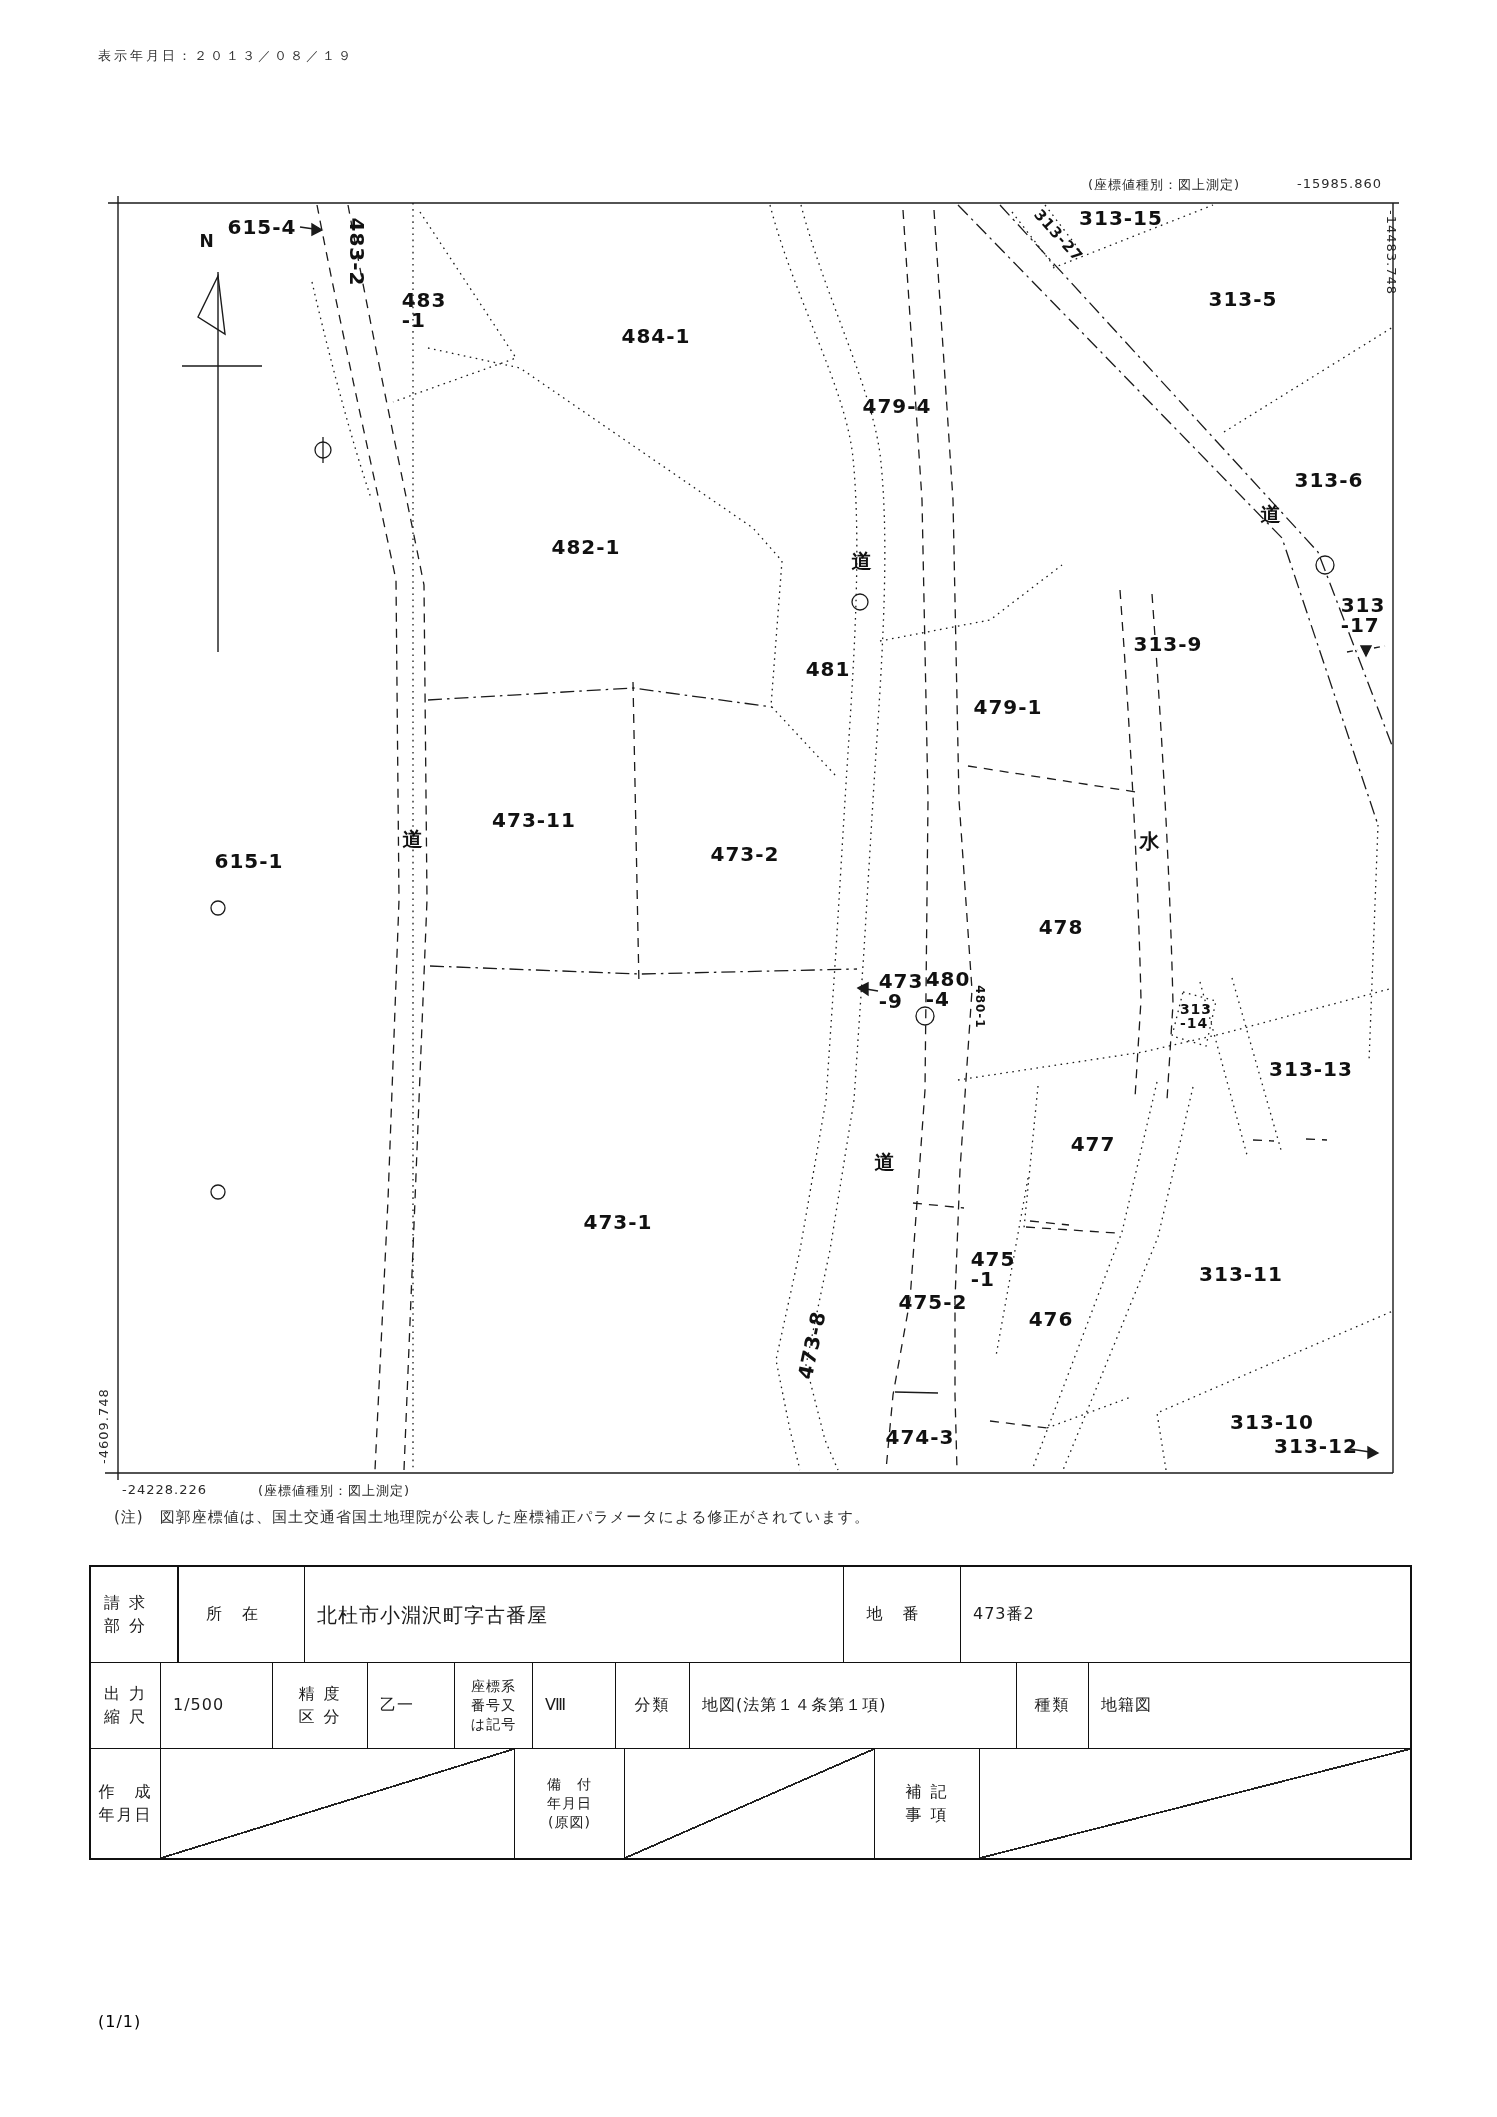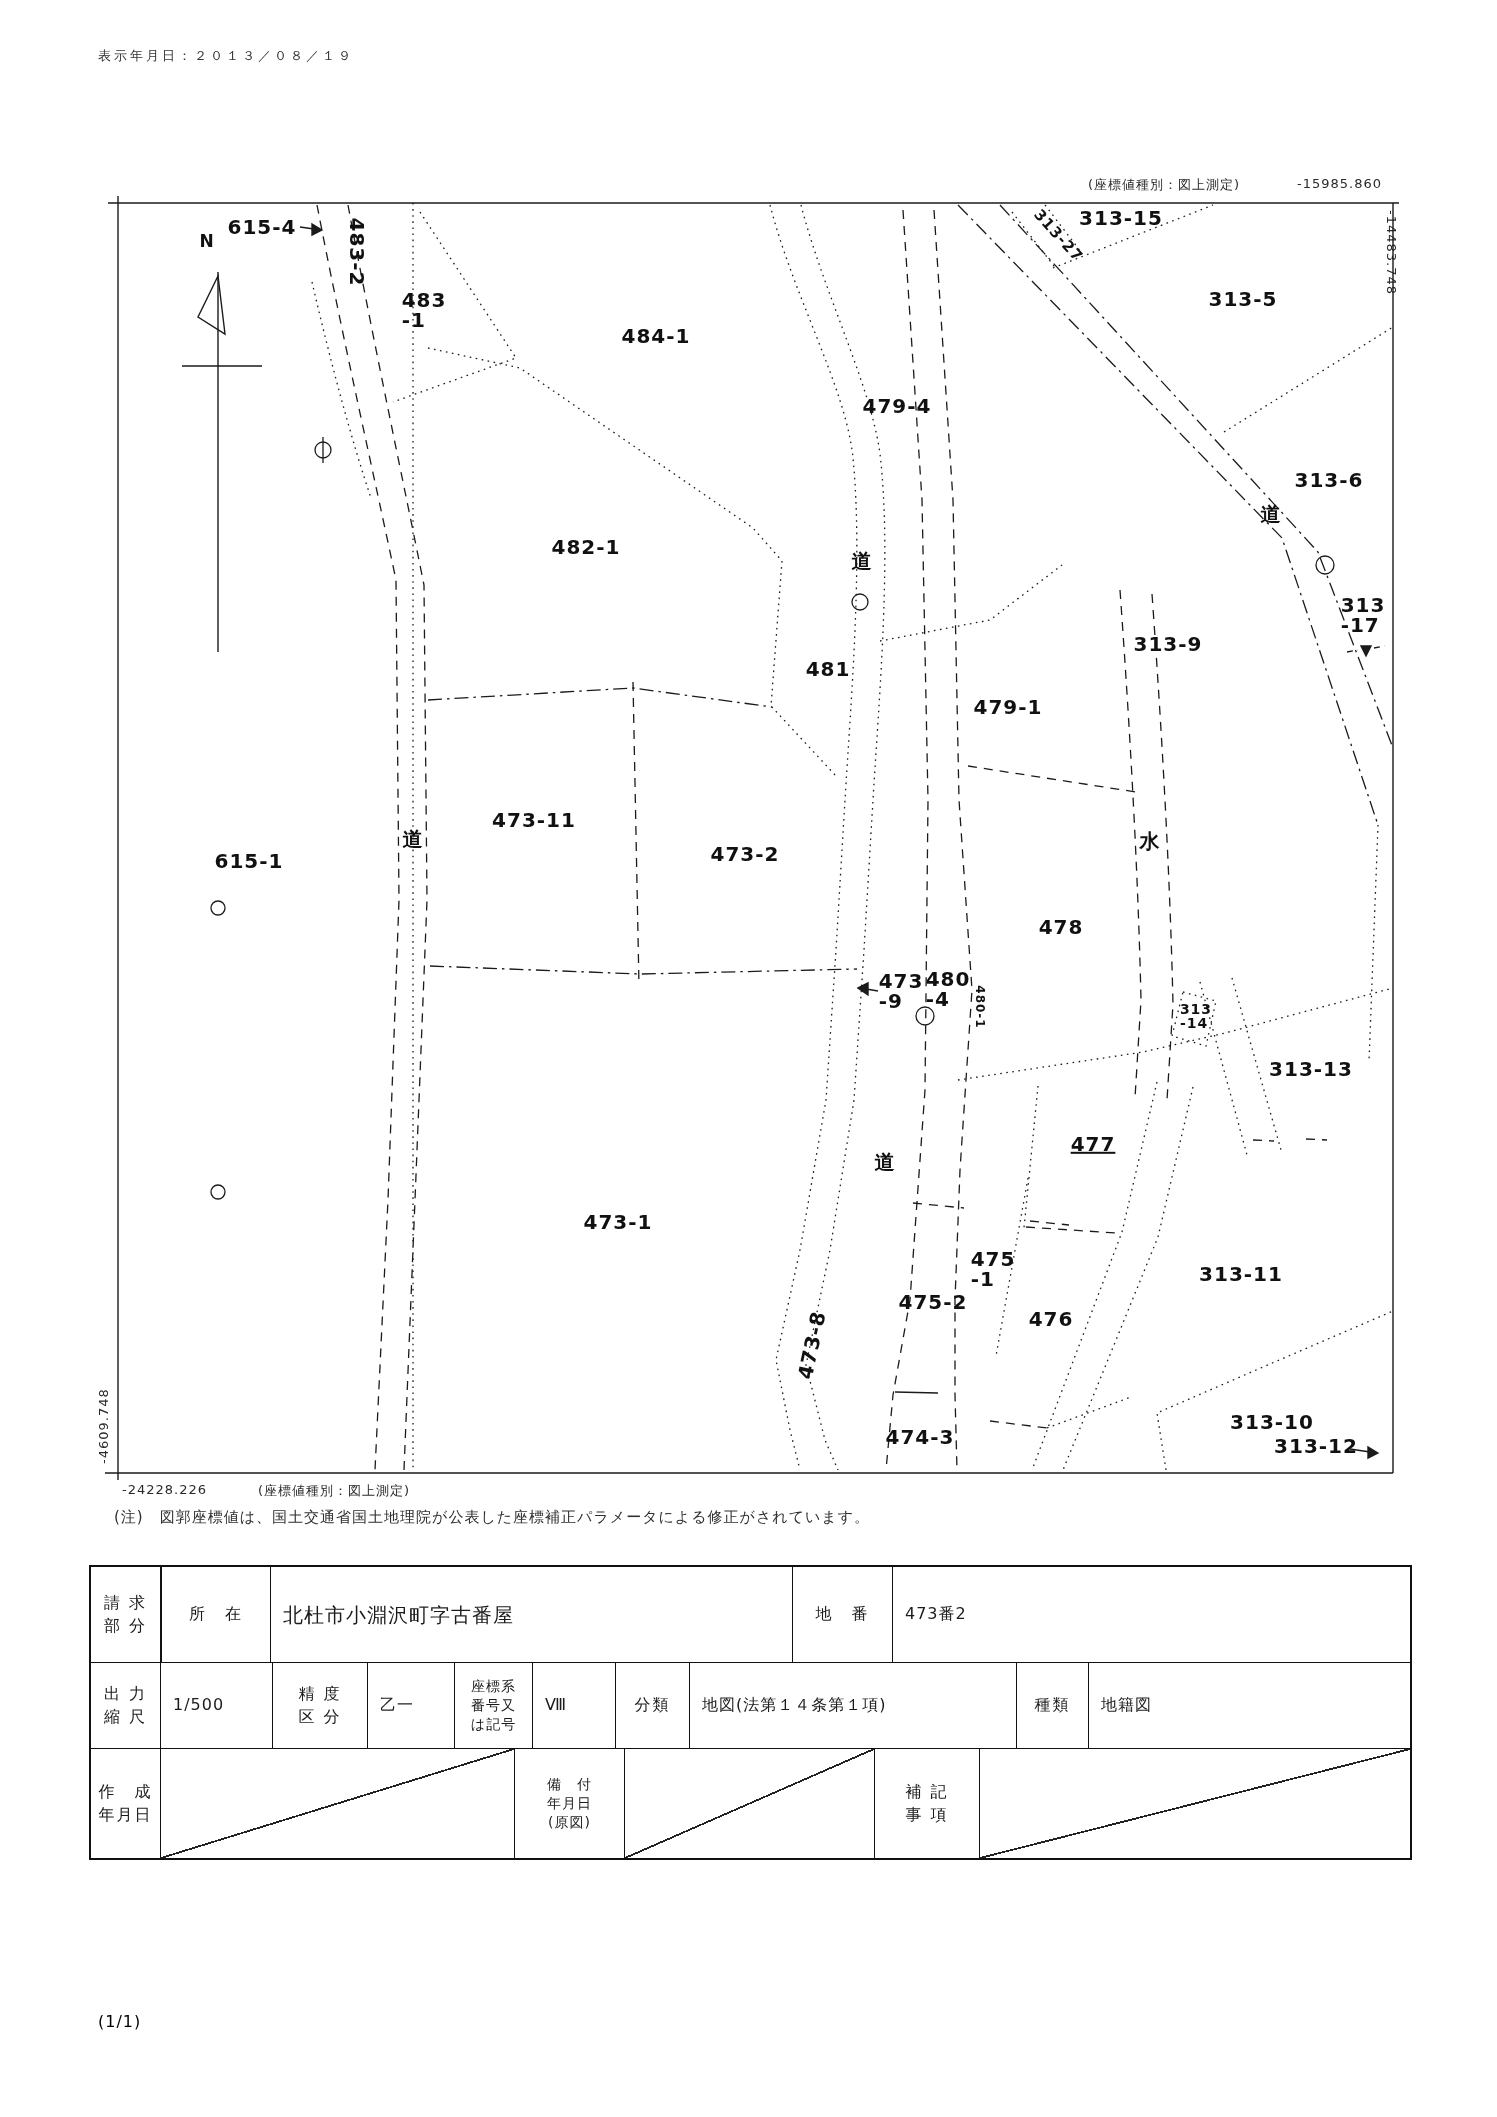--- a/index.html
+++ b/index.html
@@ -27,21 +27,21 @@
   .north{font-size:17px;font-weight:600;left:207px;top:242px;transform:translate(-50%,-50%);}
   .note{
     position:absolute;left:114px;top:1508px;font-size:15px;letter-spacing:1px;color:#2f2f2f;
   }
   .info-table{
     position:absolute;left:89px;top:1565px;width:1323px;height:295px;
     border:2.5px solid #111;box-sizing:border-box;display:flex;flex-direction:column;
   }
   .trow{display:flex;box-sizing:border-box;border-top:1.5px solid #111;}
   .trow.first{border-top:none;}
-  .r1{height:95px;} .r2{height:86px;} .r3{flex:1;}
+  .r1{height:95px;gap:17px;} .r2{height:86px;} .r3{flex:1;}
   .c{
     box-sizing:border-box;border-left:1.5px solid #111;display:flex;align-items:center;
     justify-content:center;white-space:pre-line;font-size:16px;letter-spacing:2px;
     line-height:1.4;text-align:center;color:#1b1b1b;
   }
   .c.cfirst{border-left:none;}
   .c.thick{border-left-width:2.5px;}
   .c.val{justify-content:flex-start;text-align:left;padding-left:12px;letter-spacing:1px;}
   .c.big{font-size:20px;}
   .c.sm{font-size:14px;letter-spacing:1px;line-height:1.35;}
@@ -177,21 +177,21 @@
       <div class="lbl" style="left: 1150px; top: 841px; transform: translate(-50%, -50%);">水</div>
       <div class="lbl" style="left: 1061px; top: 927px; transform: translate(-50%, -50%);">478</div>
       <div class="lbl" style="left: 901px; top: 991px; transform: translate(-50%, -50%);">473
 -9</div>
       <div class="lbl" style="left: 948px; top: 989px; transform: translate(-50%, -50%);">480
 -4</div>
       <div class="lbl" style="left: 980px; top: 1007px; font-size: 12px; transform: translate(-50%, -50%) rotate(90deg);">480-1</div>
       <div class="lbl" style="left: 1196px; top: 1016px; font-size: 14px; transform: translate(-50%, -50%);">313
 -14</div>
       <div class="lbl" style="left: 1311px; top: 1069px; transform: translate(-50%, -50%);">313-13</div>
-      <div class="lbl" style="left: 1093px; top: 1144px; transform: translate(-50%, -50%); text-decoration: underline;">477</div>
+      <div class="lbl" style="left: 1093px; top: 1144px; transform: translate(-50%, -50%);">477</div>
       <div class="lbl" style="left: 885px; top: 1162px; transform: translate(-50%, -50%);">道</div>
       <div class="lbl" style="left: 618px; top: 1222px; transform: translate(-50%, -50%);">473-1</div>
       <div class="lbl" style="left: 993px; top: 1269px; transform: translate(-50%, -50%);">475
 -1</div>
       <div class="lbl" style="left: 933px; top: 1302px; transform: translate(-50%, -50%);">475-2</div>
       <div class="lbl" style="left: 1051px; top: 1319px; transform: translate(-50%, -50%);">476</div>
       <div class="lbl" style="left: 1241px; top: 1274px; transform: translate(-50%, -50%);">313-11</div>
       <div class="lbl" style="left: 812px; top: 1345px; transform: translate(-50%, -50%) rotate(-78deg);">473-8</div>
       <div class="lbl" style="left: 920px; top: 1437px; transform: translate(-50%, -50%);">474-3</div>
       <div class="lbl" style="left: 1272px; top: 1422px; transform: translate(-50%, -50%);">313-10</div>

